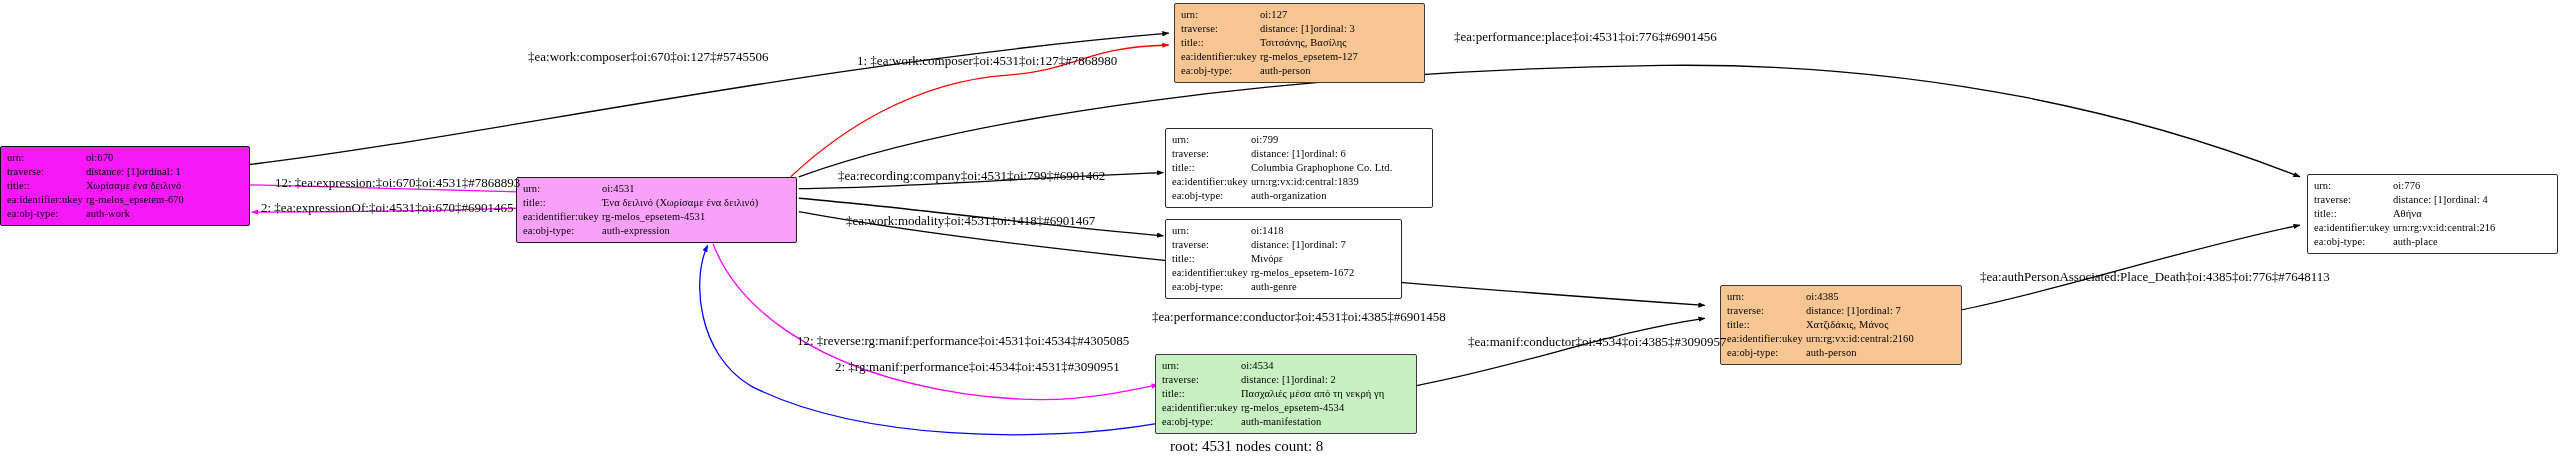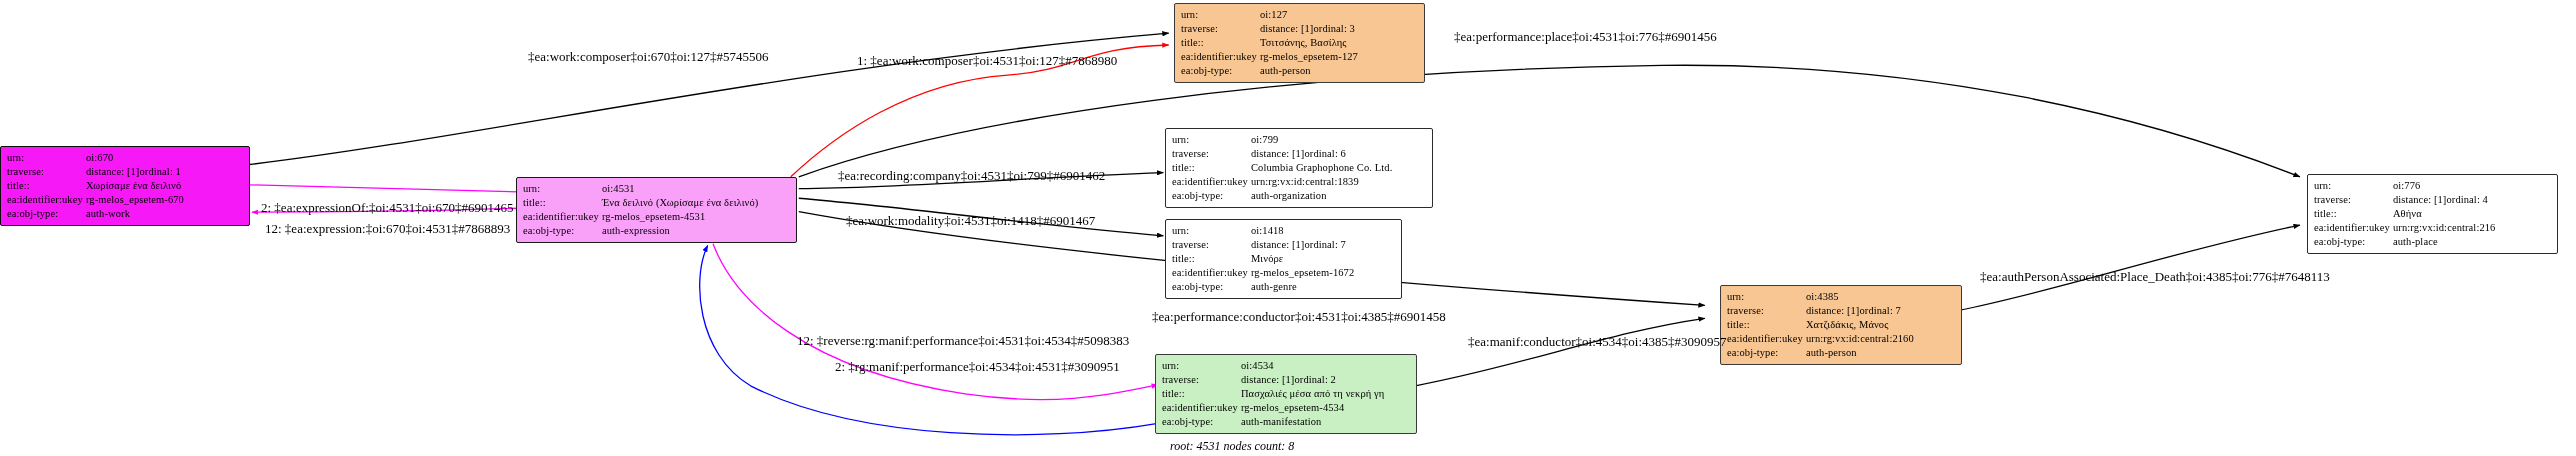--- a/index.html
+++ b/index.html
@@ -18,21 +18,21 @@
   .sub{display:inline-block;}
 
   .n-magenta{background:#f618f6;border-color:#0d0d0d;}
   .n-violet{background:#f9a0f9;border-color:#1a1a1a;}
   .n-orange{background:#f8c693;border-color:#3a3a3a;}
   .n-green{background:#c8f0c2;border-color:#3a3a3a;}
   .n-white{background:#ffffff;border-color:#2b2b2b;}
 
   .elabel{position:absolute;font-size:13px;line-height:11.8px;white-space:nowrap;
           color:#000;background:transparent;}
-  .footer{position:absolute;font-size:12px;line-height:11.8px;white-space:nowrap;font-style:italic;}
+  .footer{position:absolute;font-size:15px;line-height:11.8px;white-space:nowrap;}
 </style>
 </head>
 <body>
 
 <div id="stage">
 
   <svg id="edges" viewBox="0 0 4805 851" preserveAspectRatio="none">
     <defs>
       <marker id="ah-black" markerWidth="13" markerHeight="10" refX="12" refY="5" orient="auto" markerUnits="userSpaceOnUse">
         <path d="M0,0 L13,5 L0,10 z" fill="#000000"></path>
@@ -188,33 +188,33 @@
       <div class="v">urn:rg:vx:id:central:216</div>
       <div class="k">ea:obj-type:</div>
       <div class="v">auth-place</div>
     </div>
   </div>
 
   <div class="elabel" style="left:528px;top:51px;">‡ea:work:composer‡oi:670‡oi:127‡#5745506</div>
 
   <div class="elabel" style="left:857px;top:55px;">1: ‡ea:work:composer‡oi:4531‡oi:127‡#7868980</div>
 
-  <div class="elabel" style="left:265px;top:177px;margin-top:46px;">12: ‡ea:expression:‡oi:670‡oi:4531‡#7868893</div>
+  <div class="elabel" style="left:275px;top:177px;">12: ‡ea:expression:‡oi:670‡oi:4531‡#7868893</div>
 
   <div class="elabel" style="left:261px;top:202px;">2: ‡ea:expressionOf:‡oi:4531‡oi:670‡#6901465</div>
 
   <div class="elabel" style="left:838px;top:170px;">‡ea:recording:company‡oi:4531‡oi:799‡#6901462</div>
 
   <div class="elabel" style="left:846px;top:215px;">‡ea:work:modality‡oi:4531‡oi:1418‡#6901467</div>
 
   <div class="elabel" style="left:1454px;top:31px;">‡ea:performance:place‡oi:4531‡oi:776‡#6901456</div>
 
   <div class="elabel" style="left:1152px;top:311px;">‡ea:performance:conductor‡oi:4531‡oi:4385‡#6901458</div>
 
-  <div class="elabel" style="left:797px;top:335px;">12: ‡reverse:rg:manif:performance‡oi:4531‡oi:4534‡#5098383</div>
+  <div class="elabel" style="left:797px;top:335px;">12: ‡reverse:rg:manif:performance‡oi:4531‡oi:4534‡#4305085</div>
 
   <div class="elabel" style="left:835px;top:361px;">2: ‡rg:manif:performance‡oi:4534‡oi:4531‡#3090951</div>
 
   <div class="elabel" style="left:1468px;top:336px;">‡ea:manif:conductor‡oi:4534‡oi:4385‡#3090957</div>
 
   <div class="elabel" style="left:1980px;top:232px;margin-top:39px;">‡ea:authPersonAssociated:Place_Death‡oi:4385‡oi:776‡#7648113</div>
 
   <div class="footer" style="left:1170px;top:441px;">root: 4531 nodes count: 8</div>
 
 </div>

